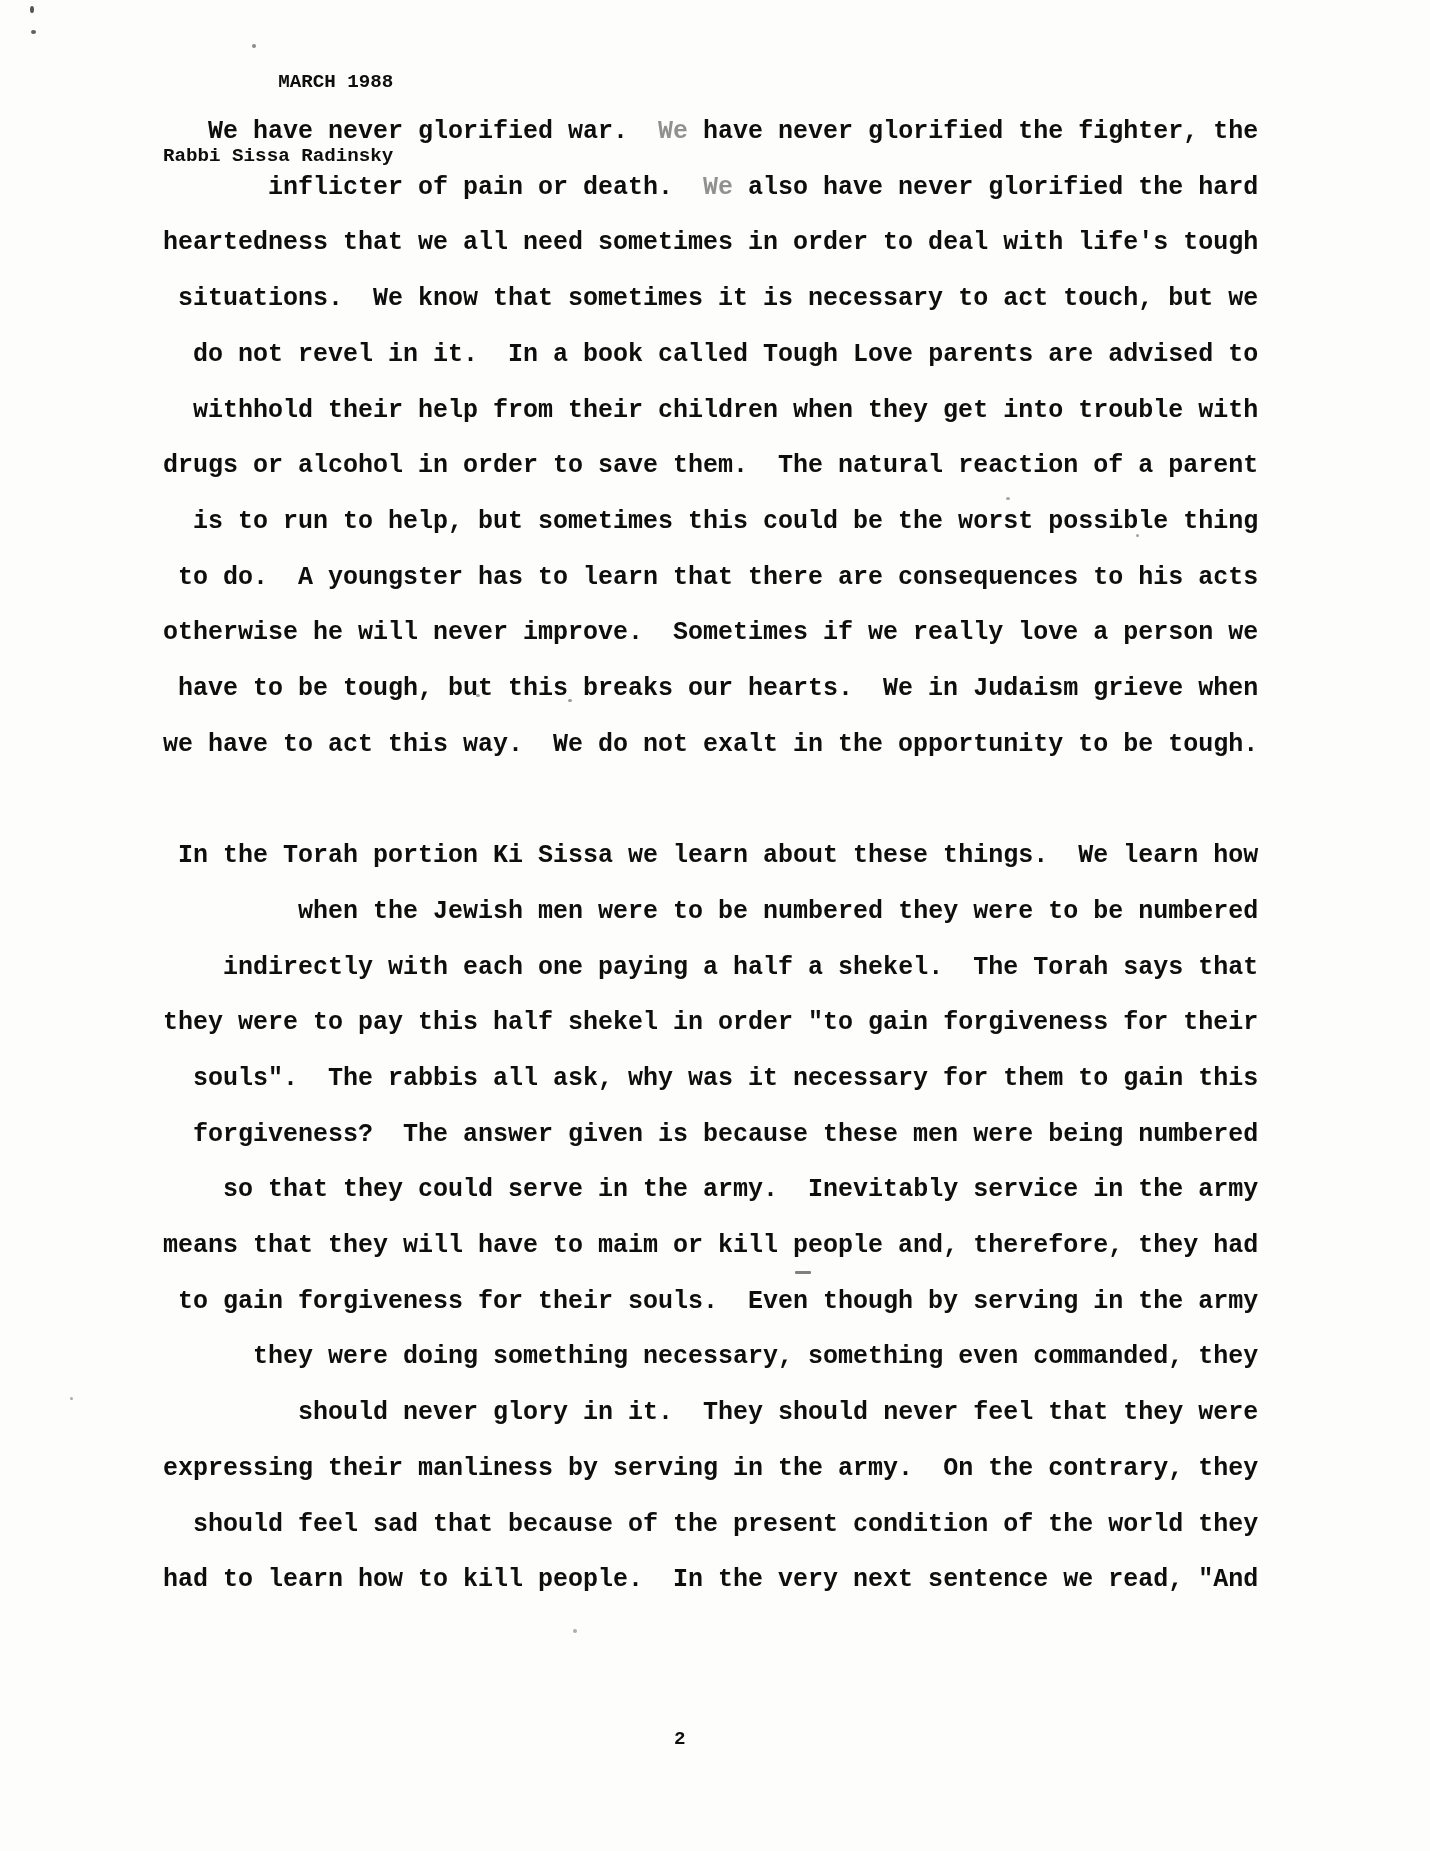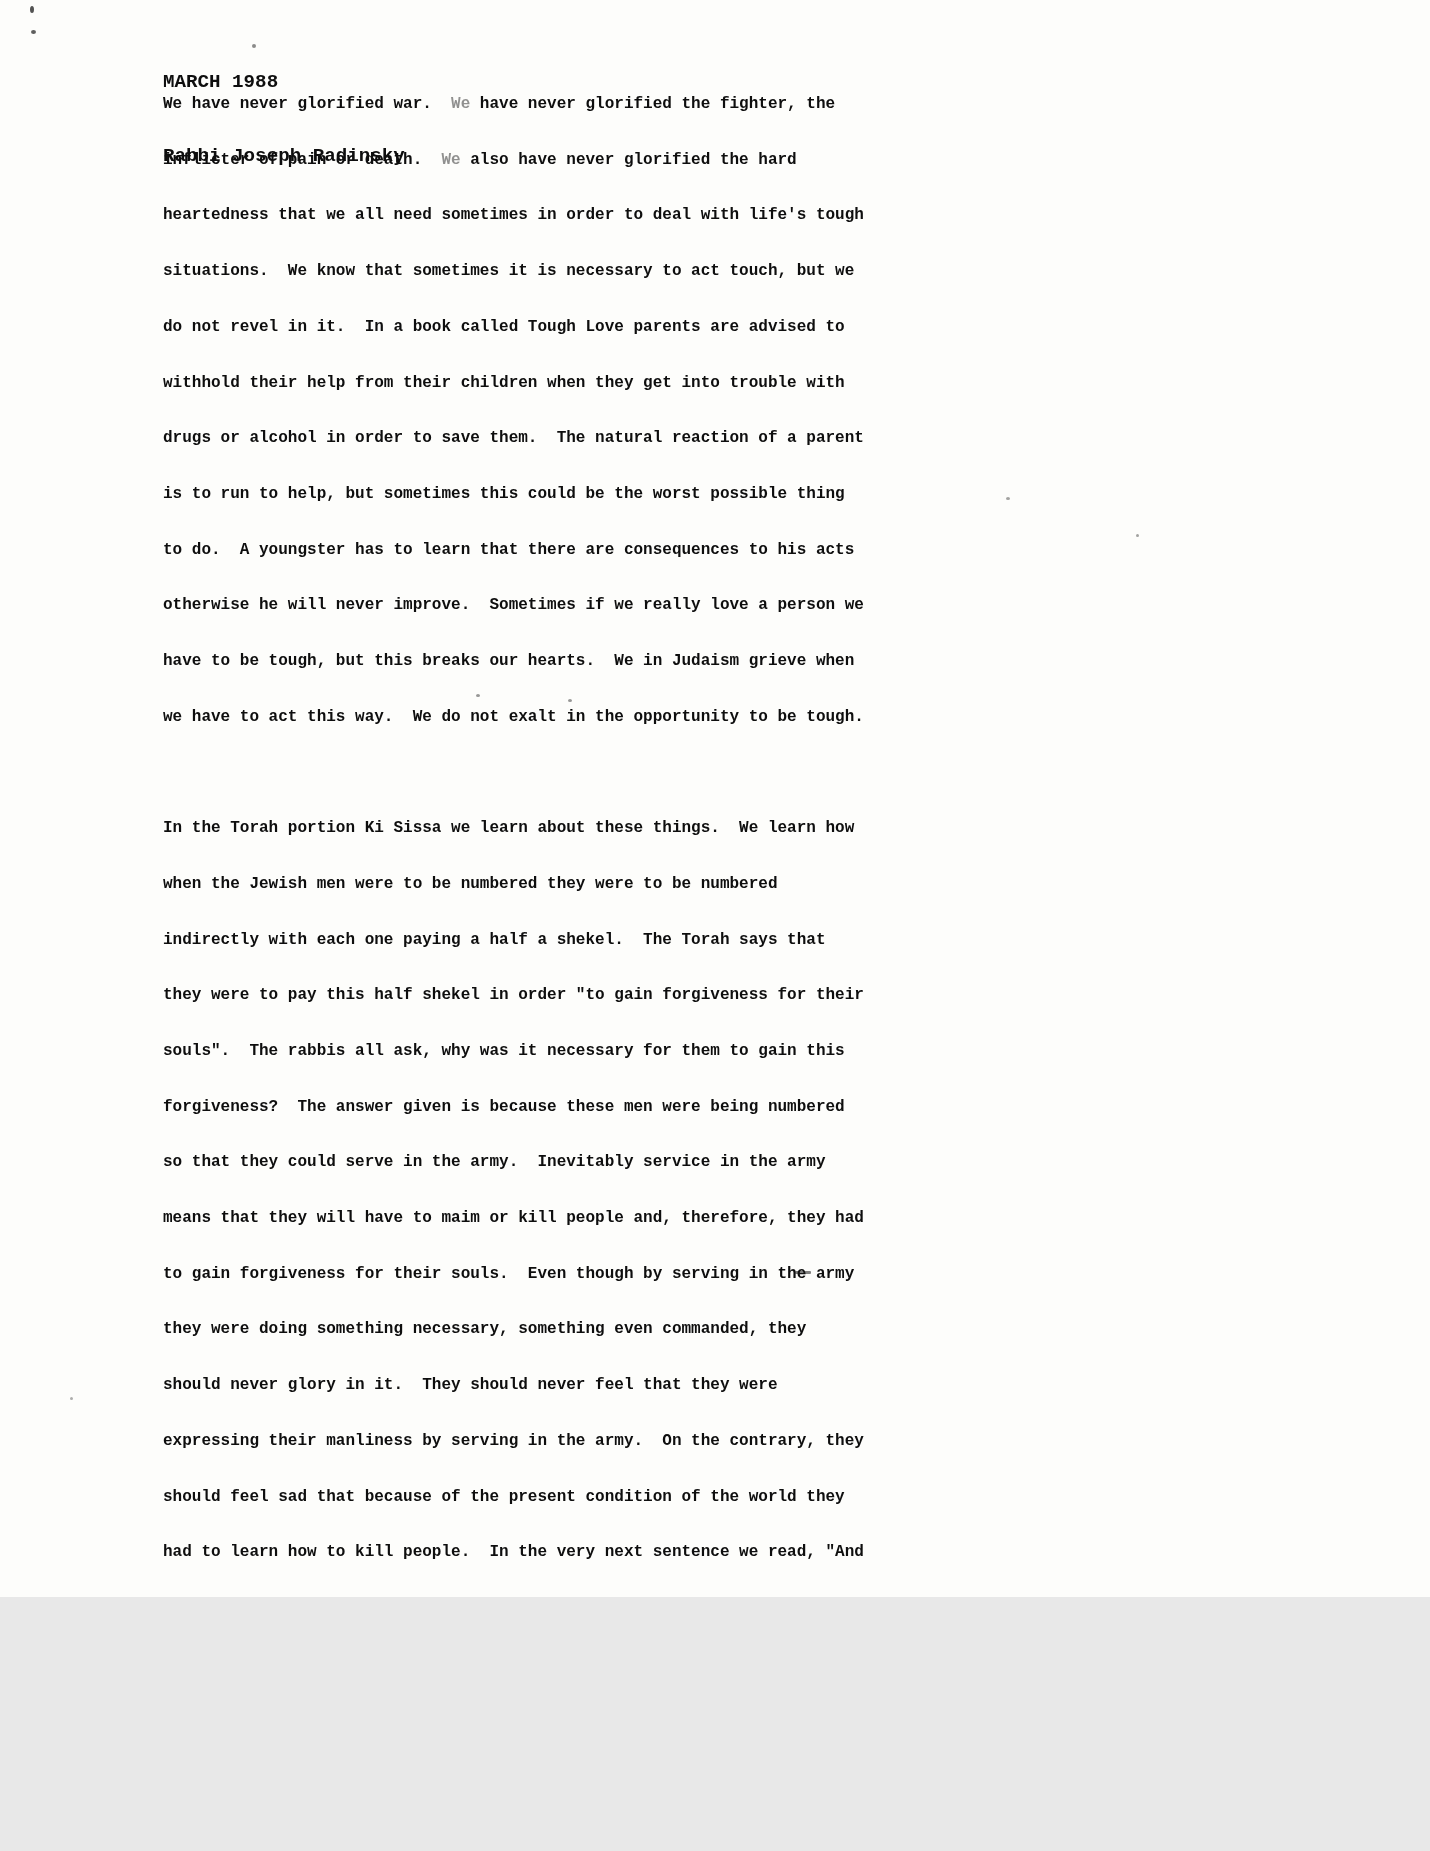--- a/index.html
+++ b/index.html
@@ -1,38 +1,39 @@
 <!DOCTYPE html>
 <html><head>
 <meta charset="utf-8">
 <style>
   html, body { margin: 0; padding: 0; background: #e8e8e8; }
   .page {
     position: relative;
     width: 1430px;
-    height: 1597px;
+    height: 1851px;
     background: #fdfdfb;
     overflow: hidden;
     font-family: "Liberation Mono", "DejaVu Sans Mono", monospace;
     font-weight: 700;
     color: #0e0e0e;
+    text-align: right;
   }
   .doc-header {
     position: absolute;
     left: 163px;
     top: 21px;
     font-size: 19.2px;
     line-height: 24.5px;
     white-space: pre;
   }
   .doc-body {
     position: absolute;
     left: 163px;
-    top: 77px;
-    font-size: 16px;
+    top: 104px;
+    font-size: 25px;
     line-height: 55.7px;
     white-space: pre;
   }
   .paragraph + .paragraph { margin-top: 55.7px; }
   .underline {
     text-underline-offset: 4px;
     text-decoration-thickness: 2px;
   }
   .faint { opacity: 0.45; }
   .page-number {
@@ -49,21 +50,21 @@
   }
   .speck.bar { border-radius: 1px; }
 </style>
 </head>
 <body>
 
 <div class="page">
 
   <div class="doc-header">
     <div>MARCH 1988</div>
-    <div>Rabbi Joseph Radinsky</div>
+    <div>Rabbi Sissa Radinsky</div>
   </div>
 
   <div class="doc-body"><div class="paragraph"><div class="line"><span>We have never glorified war.  </span><span class="faint">We</span><span> have never glorified the fighter, the</span></div><div class="line"><span>inflicter of pain or death.  </span><span class="faint">We</span><span> also have never glorified the hard</span></div><div class="line"><span>heartedness that we all need sometimes in order to deal with life's tough</span></div><div class="line"><span>situations.  We know that sometimes it is necessary to act touch, but we</span></div><div class="line"><span>do not revel in it.  In a book called </span><span class="underline">Tough Love</span><span> parents are advised to</span></div><div class="line"><span>withhold their help from their children when they get into trouble with</span></div><div class="line"><span>drugs or alcohol in order to save them.  The natural reaction of a parent</span></div><div class="line"><span>is to run to help, but sometimes this could be the worst possible thing</span></div><div class="line"><span>to do.  A youngster has to learn that there are consequences to his acts</span></div><div class="line"><span>otherwise he will never improve.  Sometimes if we really love a person we</span></div><div class="line"><span>have to be tough, but this breaks our hearts.  We in Judaism grieve when</span></div><div class="line"><span>we have to act this way.  We do not exalt in the opportunity to be tough.</span></div></div><div class="paragraph"><div class="line"><span>In the Torah portion Ki Sissa we learn about these things.  We learn how</span></div><div class="line"><span>when the Jewish men were to be numbered they were to be numbered</span></div><div class="line"><span>indirectly with each one paying a half a shekel.  The Torah says that</span></div><div class="line"><span>they were to pay this half shekel in order "to gain forgiveness for their</span></div><div class="line"><span>souls".  The rabbis all ask, why was it necessary for them to gain this</span></div><div class="line"><span>forgiveness?  The answer given is because these men were being numbered</span></div><div class="line"><span>so that they could serve in the army.  Inevitably service in the army</span></div><div class="line"><span>means that they will have to maim or kill people and, therefore, they had</span></div><div class="line"><span>to gain forgiveness for their souls.  Even though by serving in the army</span></div><div class="line"><span>they were doing something necessary, something even commanded, they</span></div><div class="line"><span>should never glory in it.  They should never feel that they were</span></div><div class="line"><span>expressing their manliness by serving in the army.  On the contrary, they</span></div><div class="line"><span>should feel sad that because of the present condition of the world they</span></div><div class="line"><span>had to learn how to kill people.  In the very next sentence we read, "And</span></div></div></div>
 
   <div class="page-number">2</div>
 
   <div class="speck" style="left:30px; top:6px; width:4px; height:7px; opacity:.75;"></div>
   <div class="speck" style="left:31px; top:30px; width:5px; height:4px; opacity:.7;"></div>
   <div class="speck" style="left:252px; top:44px; width:4px; height:4px; opacity:.5;"></div>
   <div class="speck" style="left:1006px; top:497px; width:4px; height:3px; opacity:.4;"></div>

